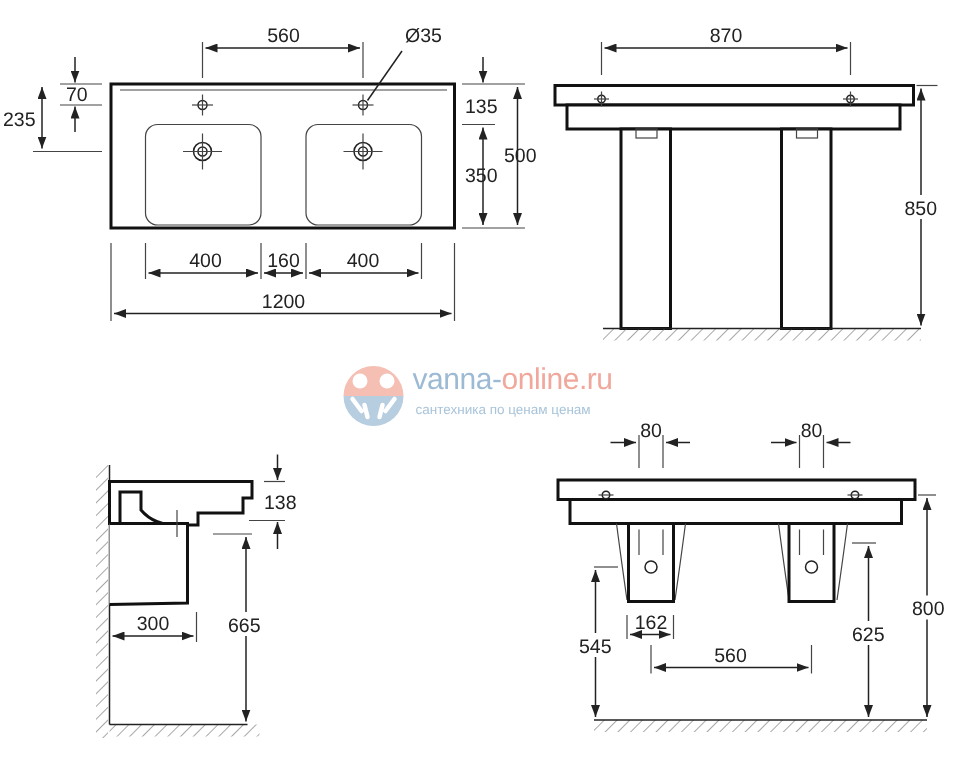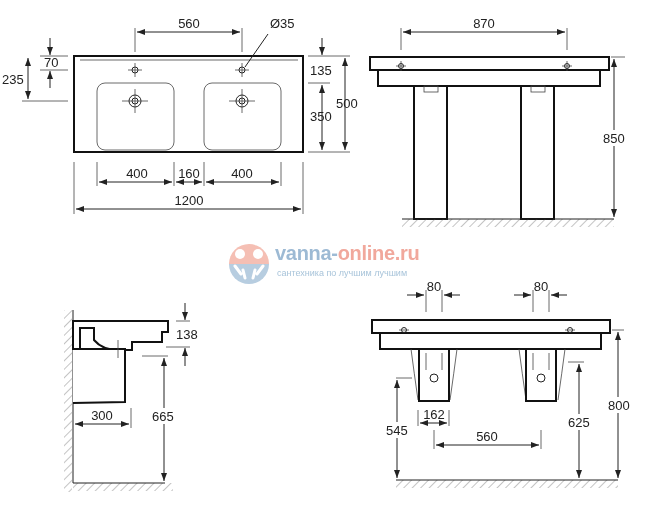--- a/index.html
+++ b/index.html
@@ -4,21 +4,21 @@
 <style>
   html,body{margin:0;padding:0;background:#fff;}
   body{width:650px;height:512px;overflow:hidden;position:relative;font-family:"Liberation Sans",sans-serif;}
   svg{position:absolute;left:0;top:0;}
   .dim{font-family:"Liberation Sans",sans-serif;font-size:13px;fill:#222;}
   .ln{stroke:#222;stroke-width:1;fill:none;}
   .thk{stroke:#111;stroke-width:2;fill:#fff;}
   .thin{stroke:#444;stroke-width:0.8;fill:none;}
   .hatch{stroke:#555;stroke-width:0.7;}
   .wm{position:absolute;left:225px;top:240px;}
-  .wm-title{position:absolute;left:50px;top:2px;font-size:20px;font-weight:bold;white-space:nowrap;letter-spacing:-0.3px;}
+  .wm-title{position:absolute;left:50px;top:2px;font-size:20px;font-weight:normal;white-space:nowrap;letter-spacing:-0.3px;}
   .wm-sub{position:absolute;left:52px;top:28px;font-size:9px;color:#a8c4da;white-space:nowrap;}
 </style>
 </head>
 <body>
 
 <svg width="650" height="512" viewBox="0 0 650 512">
   <defs>
     <marker id="ar" markerWidth="8" markerHeight="6" refX="8" refY="3" orient="auto-start-reverse">
       <path d="M0,0 L8,3 L0,6 z" fill="#222"></path>
     </marker>
@@ -207,14 +207,14 @@
 
 <div class="wm">
   <svg width="48" height="48" viewBox="0 0 48 48" style="position:relative">
     <path d="M4,24 A20,20 0 0 1 44,24 Z" fill="#f5bfb4"></path>
     <path d="M4,24 A20,20 0 0 0 44,24 Z" fill="#b7cde0"></path>
     <circle cx="15" cy="14" r="5" fill="#fff"></circle>
       <circle cx="33" cy="14" r="5" fill="#fff"></circle>
     <path d="M10,26 L16,34 M38,26 L32,34 M18,30 L20,38 M30,30 L28,38" stroke="#fff" stroke-width="3" stroke-linecap="round"></path>
   </svg>
   <div class="wm-title"><span style="color:#9dbad4">vanna-</span><span style="color:#f1a89c">online.ru</span></div>
-  <div class="wm-sub">сантехника по лучшим лучшим</div>
+  <div class="wm-sub">сантехника по ценам ценам</div>
 </div>
 
 </body></html>

